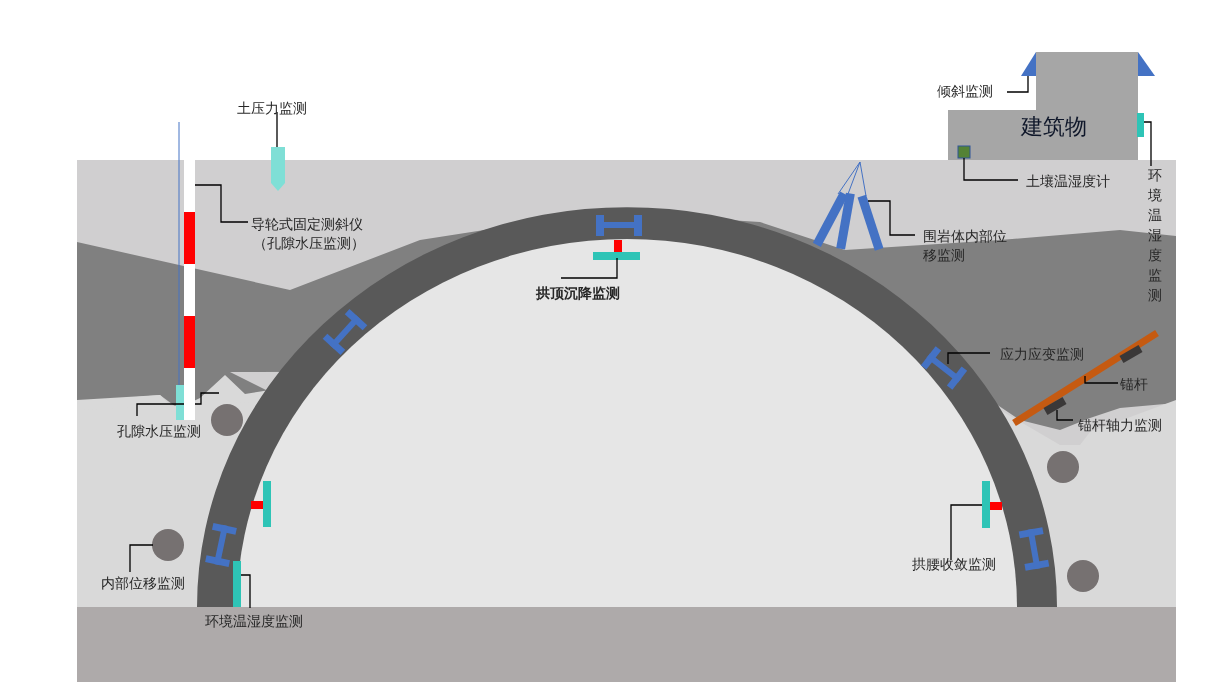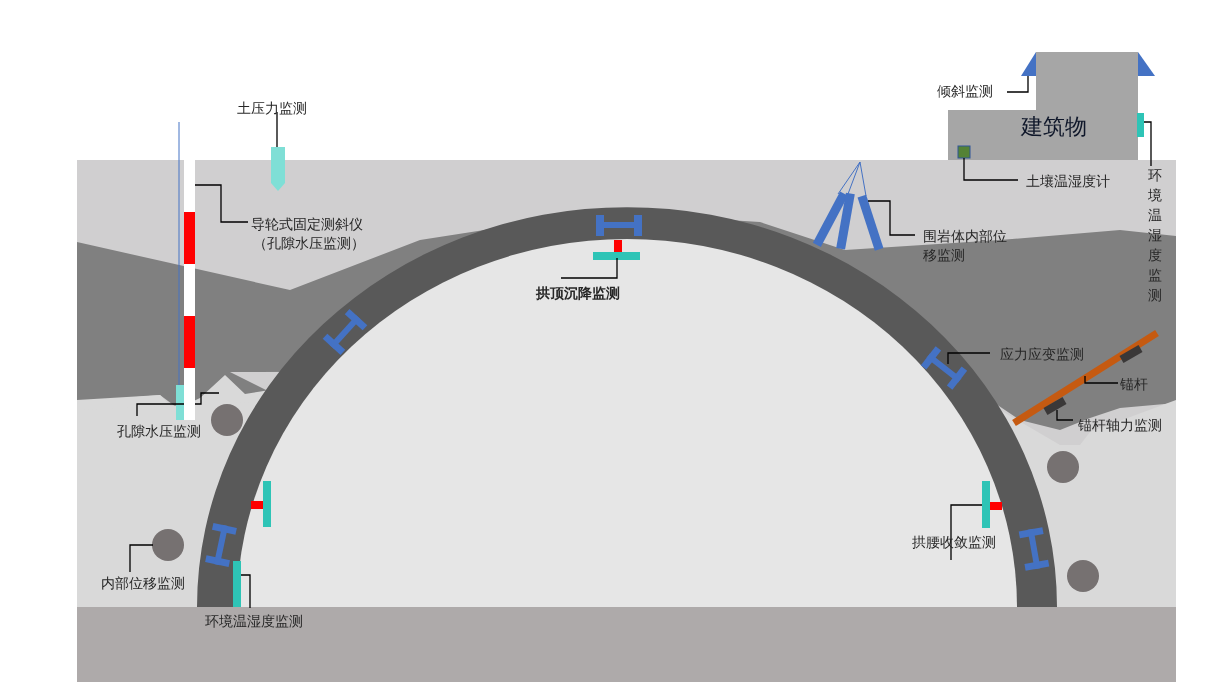--- a/index.html
+++ b/index.html
@@ -124,13 +124,13 @@
 <div class="lbl" style="left:536px;top:284px;font-weight:bold;">拱顶沉降监测</div>
 <div class="lbl" style="left:923px;top:227px;">围岩体内部位</div>
 <div class="lbl" style="left:923px;top:246px;">移监测</div>
 <div class="lbl" style="left:937px;top:82px;">倾斜监测</div>
 <div class="lbl big" style="left:1021px;top:118px;">建筑物</div>
 <div class="lbl" style="left:1026px;top:172px;">土壤温湿度计</div>
 <div class="lbl vert" style="left:1147px;top:165px;">环境温湿度监测</div>
 <div class="lbl" style="left:1000px;top:345px;">应力应变监测</div>
 <div class="lbl" style="left:1120px;top:375px;">锚杆</div>
 <div class="lbl" style="left:1078px;top:416px;">锚杆轴力监测</div>
-<div class="lbl" style="left:912px;top:533px;">拱腰收敛监测</div>
+<div class="lbl" style="left:912px;top:555px;">拱腰收敛监测</div>
 
 </body></html>

